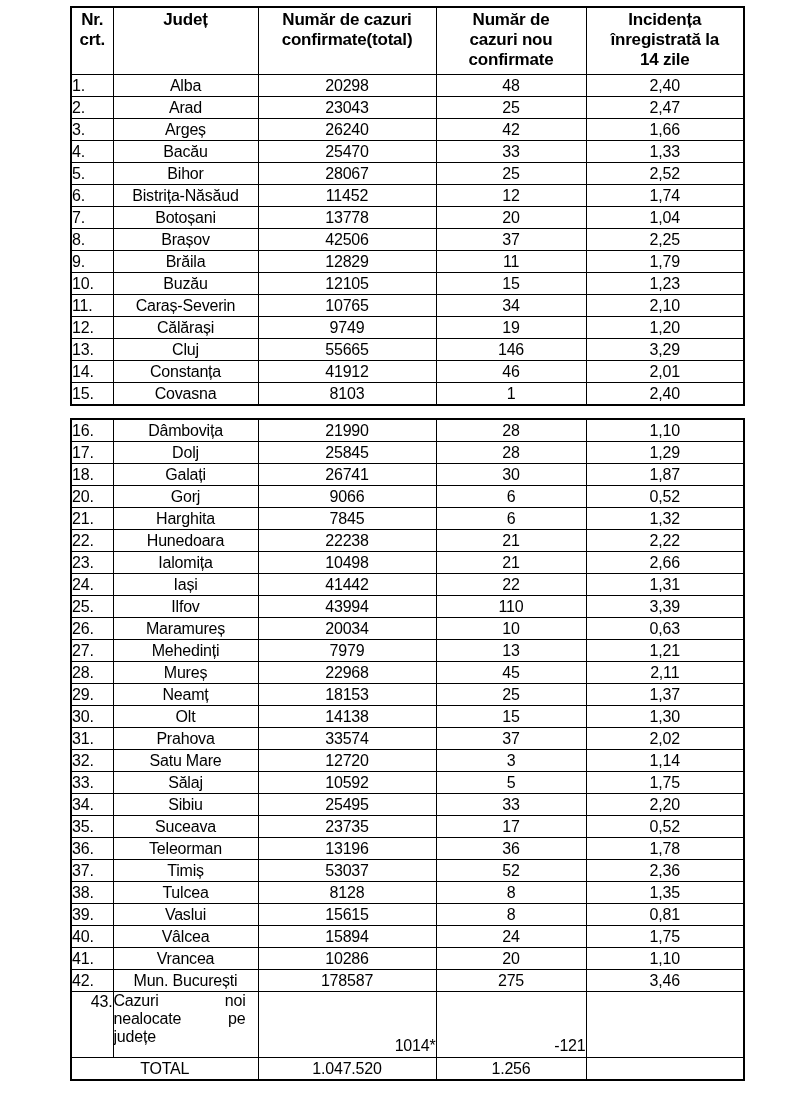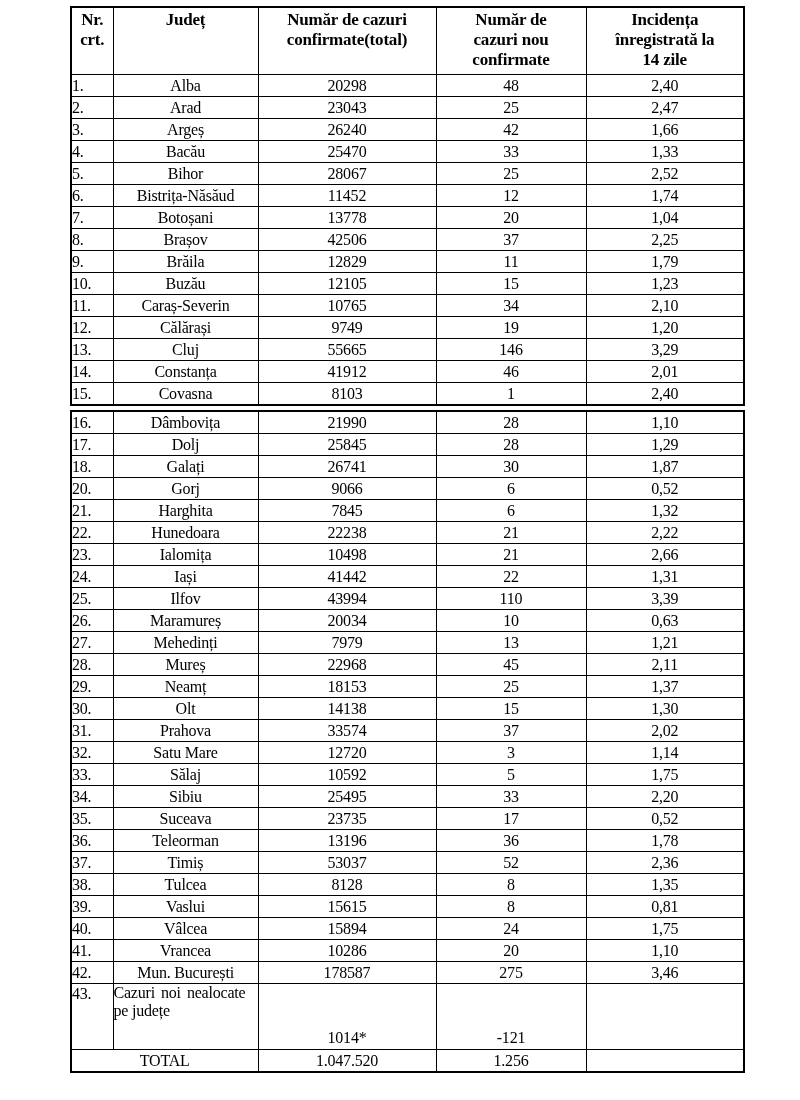--- a/index.html
+++ b/index.html
@@ -16,30 +16,29 @@
     position: relative;
     width: 800px;
     height: 1100px;
     overflow: hidden;
   }
   .wrap {
     position: absolute;
     left: 70px;
     top: 6px;
     width: 622px;
-    font-family: Liberation Serif, serif;
   }
   table.t {
     border-collapse: collapse;
     table-layout: fixed;
     width: 673px;
     border: 2px solid #000000;
   }
   table.t2 {
-    margin-top: 4px;
+    margin-top: 12px;
   }
   .t th, .t td {
     border: 1px solid #000000;
     padding: 0;
     overflow: hidden;
   }
   .t thead th {
     font-weight: bold;
     font-size: 17px;
     line-height: 20px;
@@ -63,20 +62,21 @@
   .c-judet {
     text-align: center;
     padding-left: 8px;
     padding-right: 6px;
   }
   .c-num {
     text-align: center;
   }
   tr.tall td {
     height: 64px;
+    text-align: right;
   }
   tr.tall .c-nr,
   tr.tall .c-judet {
     vertical-align: top;
   }
   tr.tall .c-judet {
     text-align: justify;
     padding-right: 12px;
     line-height: 18px;
   }

